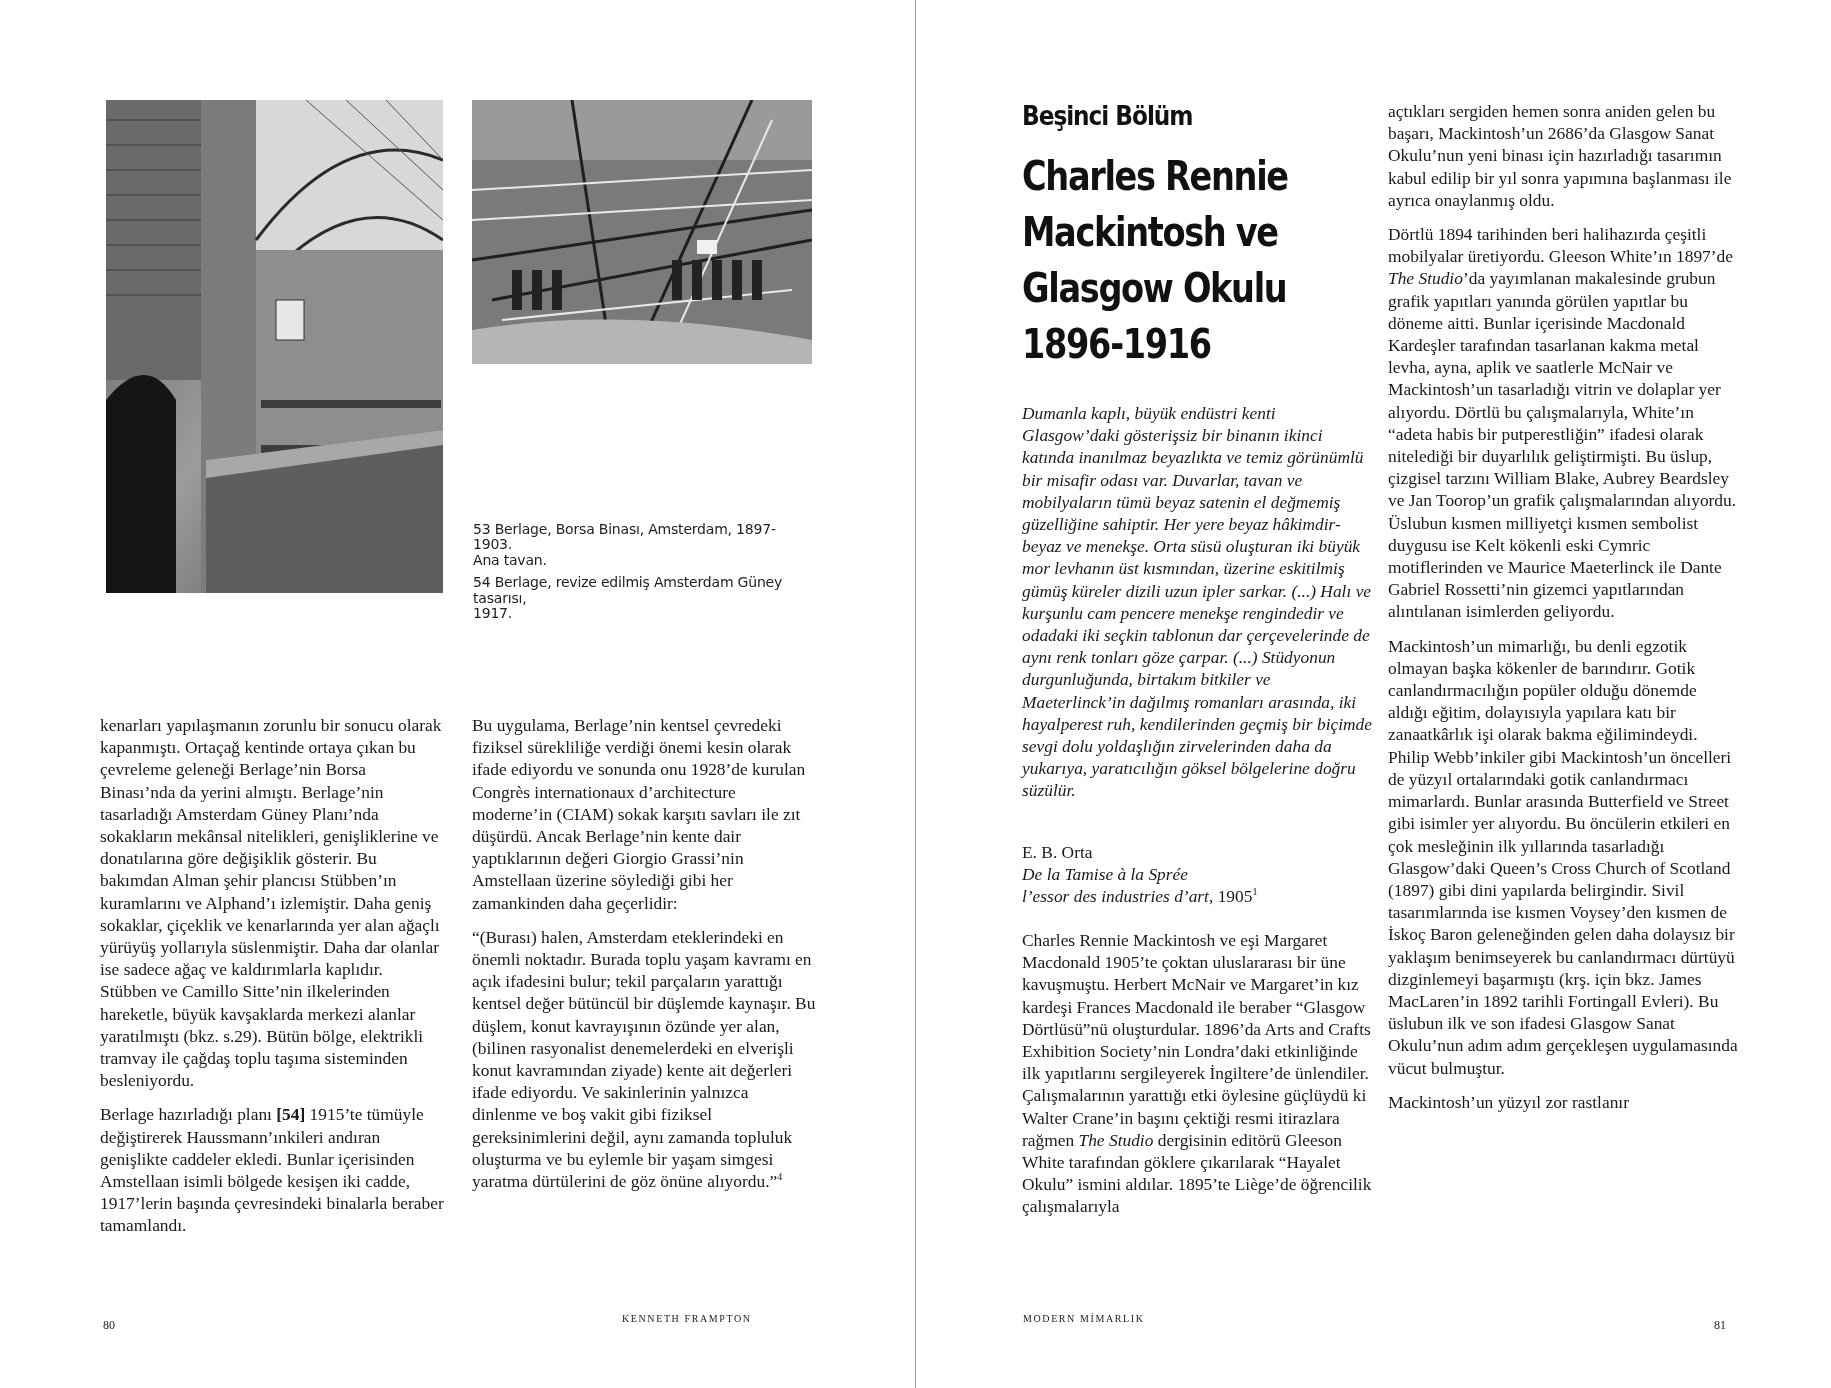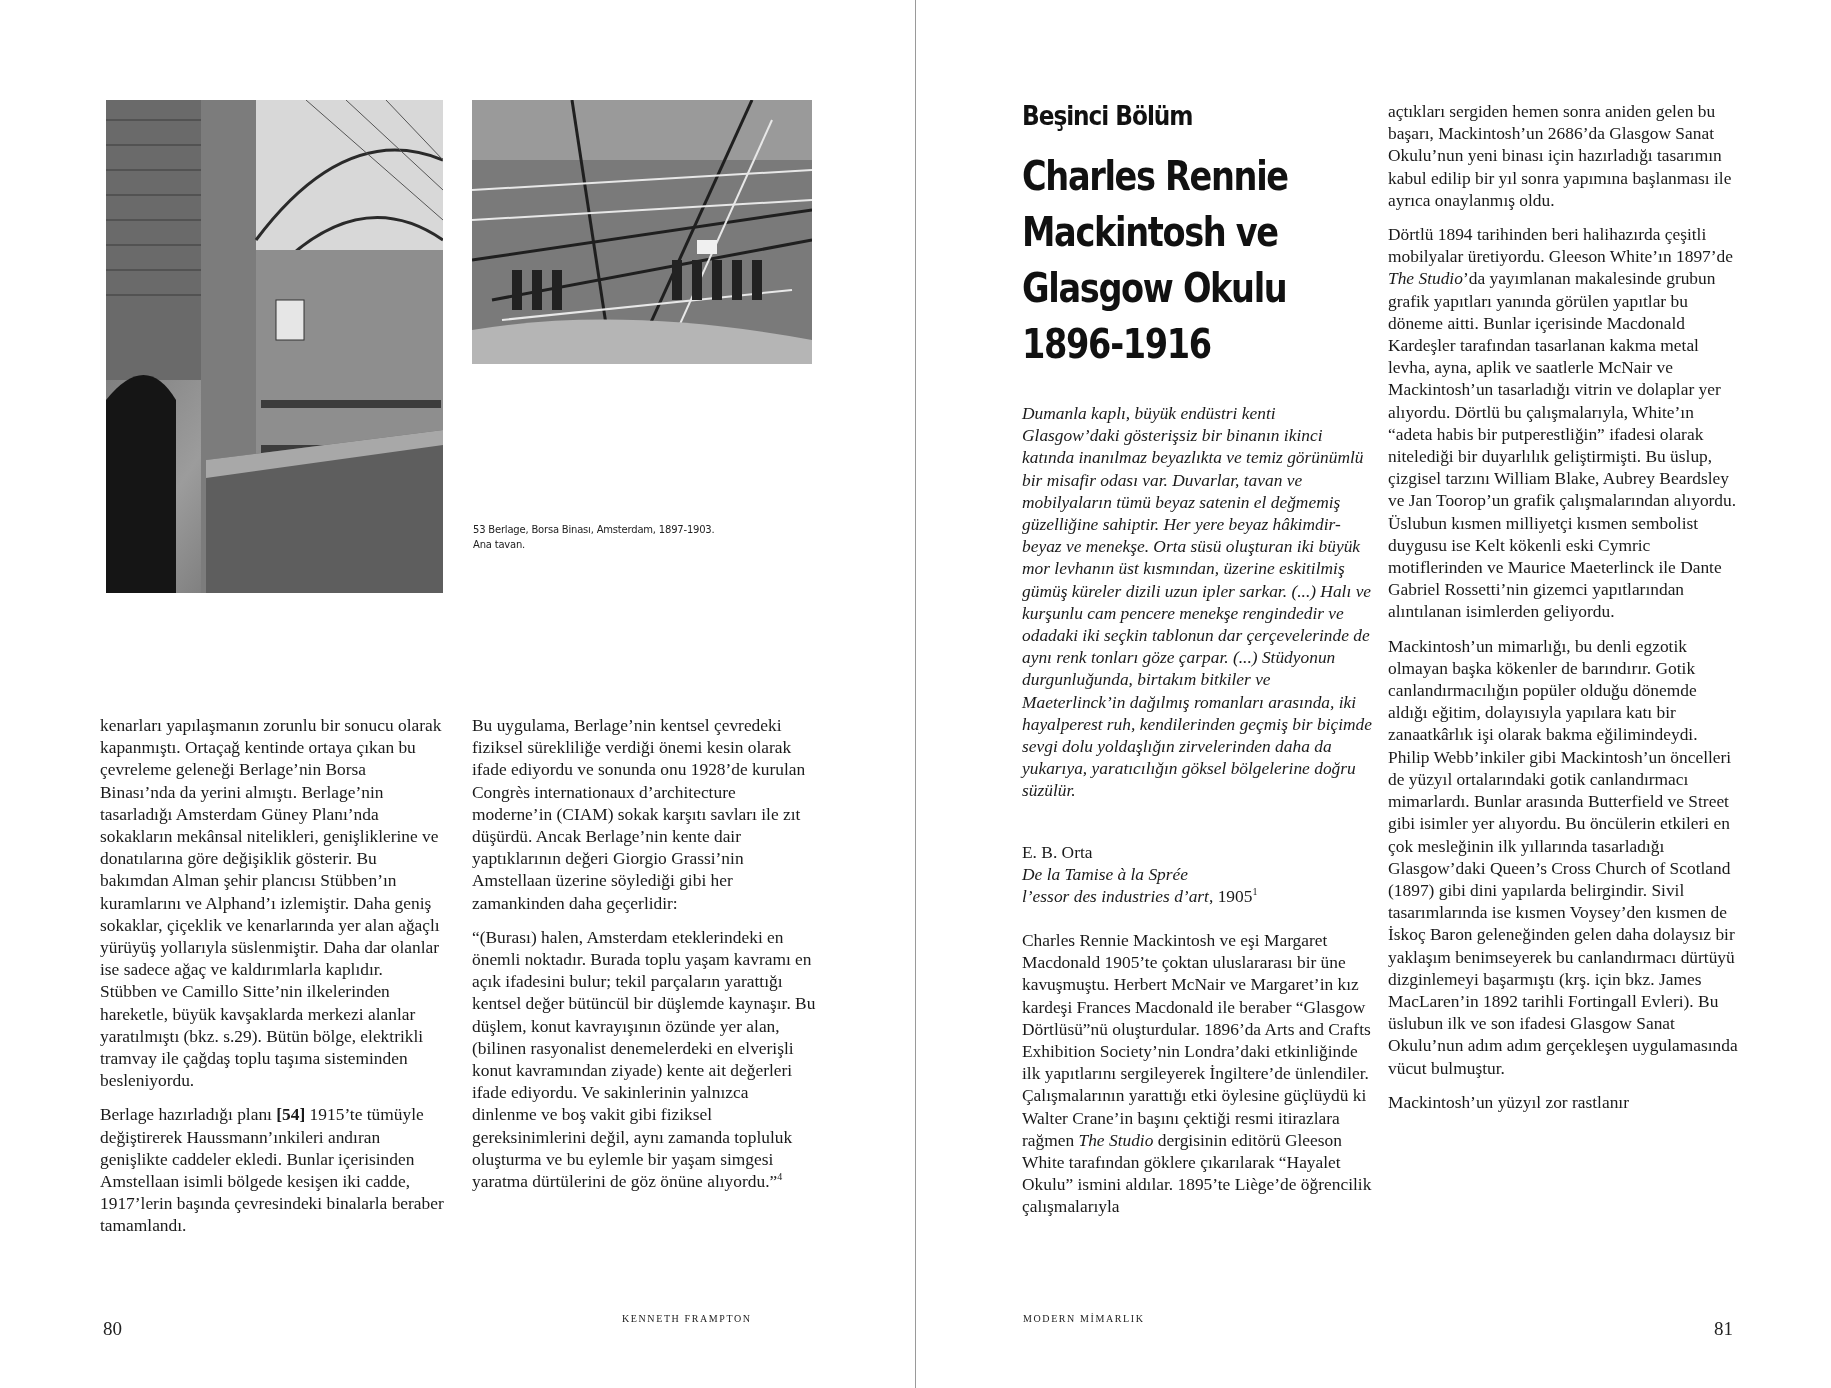--- a/index.html
+++ b/index.html
@@ -3,31 +3,31 @@
 <meta charset="utf-8">
 <style>
   html, body { margin:0; padding:0; background:#ffffff; }
   body { width:1831px; height:1388px; position:relative; overflow:hidden; font-family:"DejaVu Serif", "Liberation Serif", serif; color:#1a1a1a; }
   .divider { position:absolute; left:915px; top:0; width:1px; height:1388px; background:#9a9a9a; }
   .body-text { font-family:"Liberation Serif", "DejaVu Serif", serif; font-size:17.4px; line-height:22.2px; color:#1a1a1a; }
   .body-text p { margin:0 0 12px 0; }
   .col { position:absolute; width:340px; }
   .photo { position:absolute; overflow:hidden; background:#8a8a8a; }
   .photo svg { width:100%; height:100%; display:block; }
-  .caption { position:absolute; left:473px; width:340px; font-family:"DejaVu Sans", "Liberation Sans", sans-serif; font-size:10px; line-height:15.4px; color:#222; letter-spacing:-0.2px; }
+  .caption { position:absolute; left:473px; width:340px; font-family:"DejaVu Sans", "Liberation Sans", sans-serif; font-size:14px; line-height:15.4px; color:#222; letter-spacing:-0.2px; }
   .caption p { margin:0 0 7px 0; }
   .chapter-label { position:absolute; left:1022px; top:100px; font-family:"DejaVu Sans", "Liberation Sans", sans-serif; font-weight:bold; font-size:27px; letter-spacing:-1.2px; transform:scaleX(0.86); transform-origin:left; color:#111; }
   .chapter-title { position:absolute; left:1022px; top:148px; width:420px; font-family:"DejaVu Sans", "Liberation Sans", sans-serif; font-weight:bold; font-size:40px; line-height:56px; letter-spacing:-1.6px; transform:scaleX(0.84); transform-origin:left; color:#111; }
   .chapter-title div { white-space:nowrap; }
   .epigraph { position:absolute; left:1022px; top:402px; width:350px; font-family:"Liberation Serif", "DejaVu Serif", serif; font-style:italic; font-size:17.4px; line-height:22.2px; }
   .attribution { position:absolute; left:1022px; top:841px; width:350px; font-family:"Liberation Serif", "DejaVu Serif", serif; font-size:17.4px; line-height:22.2px; }
   .attribution .it { font-style:italic; }
   sup { font-size:10px; line-height:0; vertical-align:super; }
   .runner { position:absolute; top:1313px; font-family:"Liberation Serif", "DejaVu Serif", serif; font-size:10px; letter-spacing:1.6px; color:#222; }
-  .folio { position:absolute; top:1318px; font-family:"Liberation Serif", "DejaVu Serif", serif; font-size:19px; color:#222; }
+  .folio { position:absolute; top:1318px; font-family:"Liberation Serif", "DejaVu Serif", serif; font-size:12px; color:#222; }
   i.title-it { font-style:italic;text-align:center; }
 </style>
 </head>
 <body>
 
 <div>
 
   <div class="photo" style="left:106px; top:100px; width:337px; height:493px;">
     <svg viewBox="0 0 337 493" preserveAspectRatio="none">
       <defs>
@@ -101,20 +101,21 @@
         <rect x="260" y="160" width="10" height="40"></rect>
           <rect x="280" y="160" width="10" height="40"></rect>
       </g>
       <path d="M0 230 Q150 205 340 240 L340 264 L0 264 Z" fill="#b5b5b5"></path>
       <rect x="225" y="140" width="20" height="14" fill="#f0f0f0"></rect>
     </svg>
   </div>
 
   <div class="caption" style="top:522px;">
     <p><span>53  Berlage, Borsa Binası, Amsterdam, 1897-1903.</span><br><span>Ana tavan.</span></p>
+    <p><span>54  Berlage, revize edilmiş Amsterdam Güney tasarısı,</span><br><span>1917.</span></p>
   </div>
 
   <div class="col body-text" style="left:100px; top:714px; width:344px;">
     <p>kenarları yapılaşmanın zorunlu bir sonucu olarak kapanmıştı. Ortaçağ kentinde ortaya çıkan bu çevreleme geleneği Berlage’nin Borsa Binası’nda da yerini almıştı. Berlage’nin tasarladığı Amsterdam Güney Planı’nda sokakların mekânsal nitelikleri, genişliklerine ve donatılarına göre değişiklik gösterir. Bu bakımdan Alman şehir plancısı Stübben’ın kuramlarını ve Alphand’ı izlemiştir. Daha geniş sokaklar, çiçeklik ve kenarlarında yer alan ağaçlı yürüyüş yollarıyla süslenmiştir. Daha dar olanlar ise sadece ağaç ve kaldırımlarla kaplıdır. Stübben ve Camillo Sitte’nin ilkelerinden hareketle, büyük kavşaklarda merkezi alanlar yaratılmıştı (bkz. s.29). Bütün bölge, elektrikli tramvay ile çağdaş toplu taşıma sisteminden besleniyordu.</p>
     <p><span>Berlage hazırladığı planı </span><b>[54]</b><span> 1915’te tümüyle değiştirerek Haussmann’ınkileri andıran genişlikte caddeler ekledi. Bunlar içerisinden Amstellaan isimli bölgede kesişen iki cadde, 1917’lerin başında çevresindeki binalarla beraber tamamlandı.</span></p>
   </div>
 
   <div class="col body-text" style="left:472px; top:714px; width:344px;">
     <p>Bu uygulama, Berlage’nin kentsel çevredeki fiziksel sürekliliğe verdiği önemi kesin olarak ifade ediyordu ve sonunda onu 1928’de kurulan Congrès internationaux d’architecture moderne’in (CIAM) sokak karşıtı savları ile zıt düşürdü. Ancak Berlage’nin kente dair yaptıklarının değeri Giorgio Grassi’nin Amstellaan üzerine söylediği gibi her zamankinden daha geçerlidir:</p>
     <p><span>“(Burası) halen, Amsterdam eteklerindeki en önemli noktadır. Burada toplu yaşam kavramı en açık ifadesini bulur; tekil parçaların yarattığı kentsel değer bütüncül bir düşlemde kaynaşır. Bu düşlem, konut kavrayışının özünde yer alan, (bilinen rasyonalist denemelerdeki en elverişli konut kavramından ziyade) kente ait değerleri ifade ediyordu. Ve sakinlerinin yalnızca dinlenme ve boş vakit gibi fiziksel gereksinimlerini değil, aynı zamanda topluluk oluşturma ve bu eylemle bir yaşam simgesi yaratma dürtülerini de göz önüne alıyordu.”</span><sup>4</sup></p>

